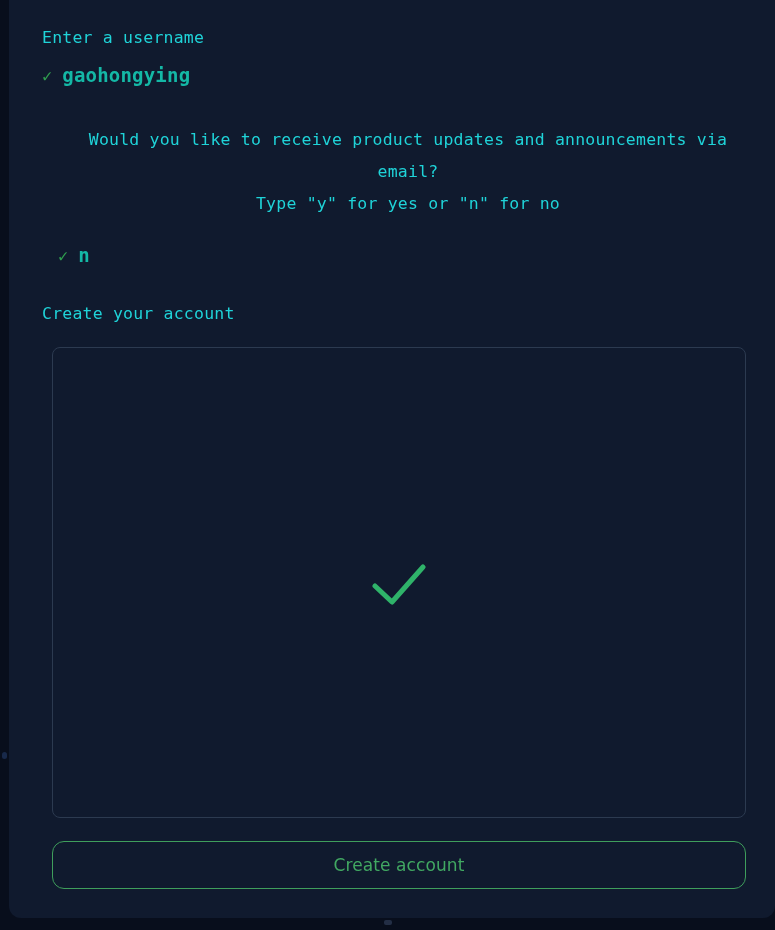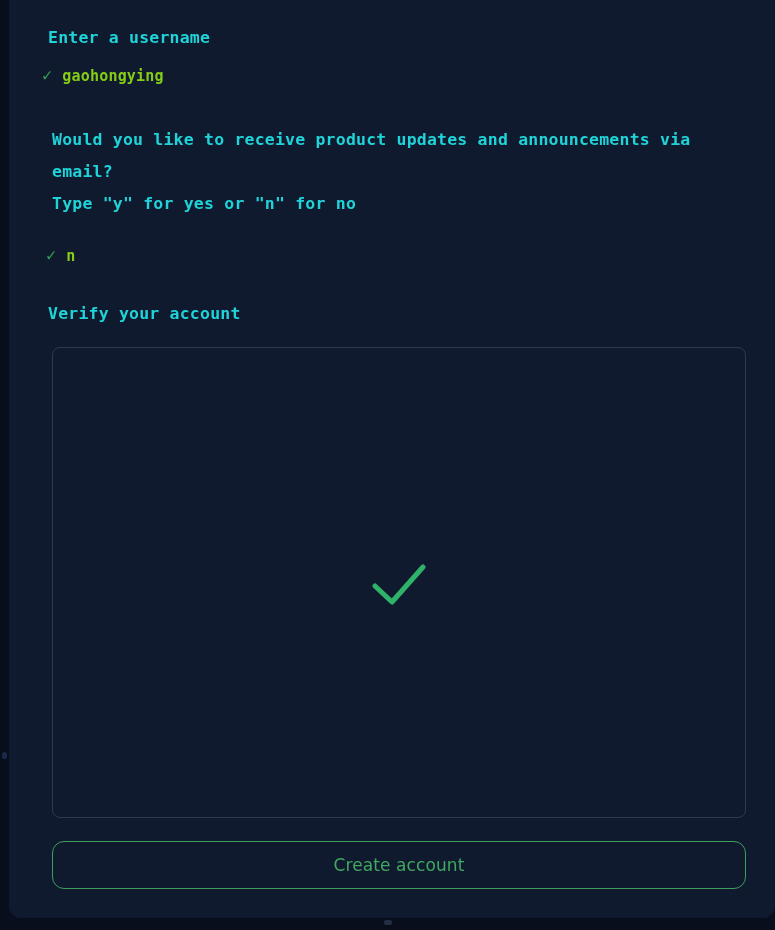--- a/index.html
+++ b/index.html
@@ -66,47 +66,46 @@
   .content {
     position: absolute;
     left: 33px;       
     top: 0;
     width: 700px;
   }
 
   .prompt {
     color: #1fd3d8;
     font-size: 16.5px;
-    font-weight: bold;
+    font-weight: normal;
     line-height: 32px;
     letter-spacing: .2px;
     white-space: pre-wrap;
-    margin-left: 6px;
   }
 
   .answer {
     display: flex;
     align-items: baseline;
     gap: 10px;
     line-height: 30px;
   }
   .answer .tick {
     color: #2f9e4f;
     font-size: 17px;
     line-height: 30px;
   }
   .answer .value {
-    color: #84cc16;
-    font-size: 15px;
+    color: #14b8a6;
+    font-size: 19px;
     font-weight: bold;
     letter-spacing: .2px;
   }
 
   .block-username { position: absolute; top: 22px;  left: 0; width: 700px; }
-  .block-updates  { position: absolute; top: 124px; left: 4px; width: 700px; }
+  .block-updates  { position: absolute; top: 124px; left: 16px; width: 700px; text-align: center; }
   .block-verify   { position: absolute; top: 298px; left: 0; width: 700px; }
 
   .answer-row-username { margin-top: 6px; }
   .answer-row-updates  { margin-top: 20px; }
 
   
   .verify-box {
     position: absolute;
     left: 43px;
     top: 347px;
@@ -185,21 +184,21 @@
       <div class="block-updates">
         <div class="prompt">Would you like to receive product updates and announcements via email?
 Type "y" for yes or "n" for no</div>
         <div class="answer answer-row-updates">
           <span class="tick">✓</span>
           <span class="value">n</span>
         </div>
       </div>
 
       <div class="block-verify">
-        <div class="prompt">Verify your account</div>
+        <div class="prompt">Create your account</div>
       </div>
 
     </div>
 
     <div class="verify-box">
       <svg class="verify-check" viewBox="0 0 58 44">
         <polyline points="5,25 22,41 53,6" fill="none" stroke="#2fb36a" stroke-width="5" stroke-linecap="round" stroke-linejoin="round"></polyline>
       </svg>
     </div>
 

